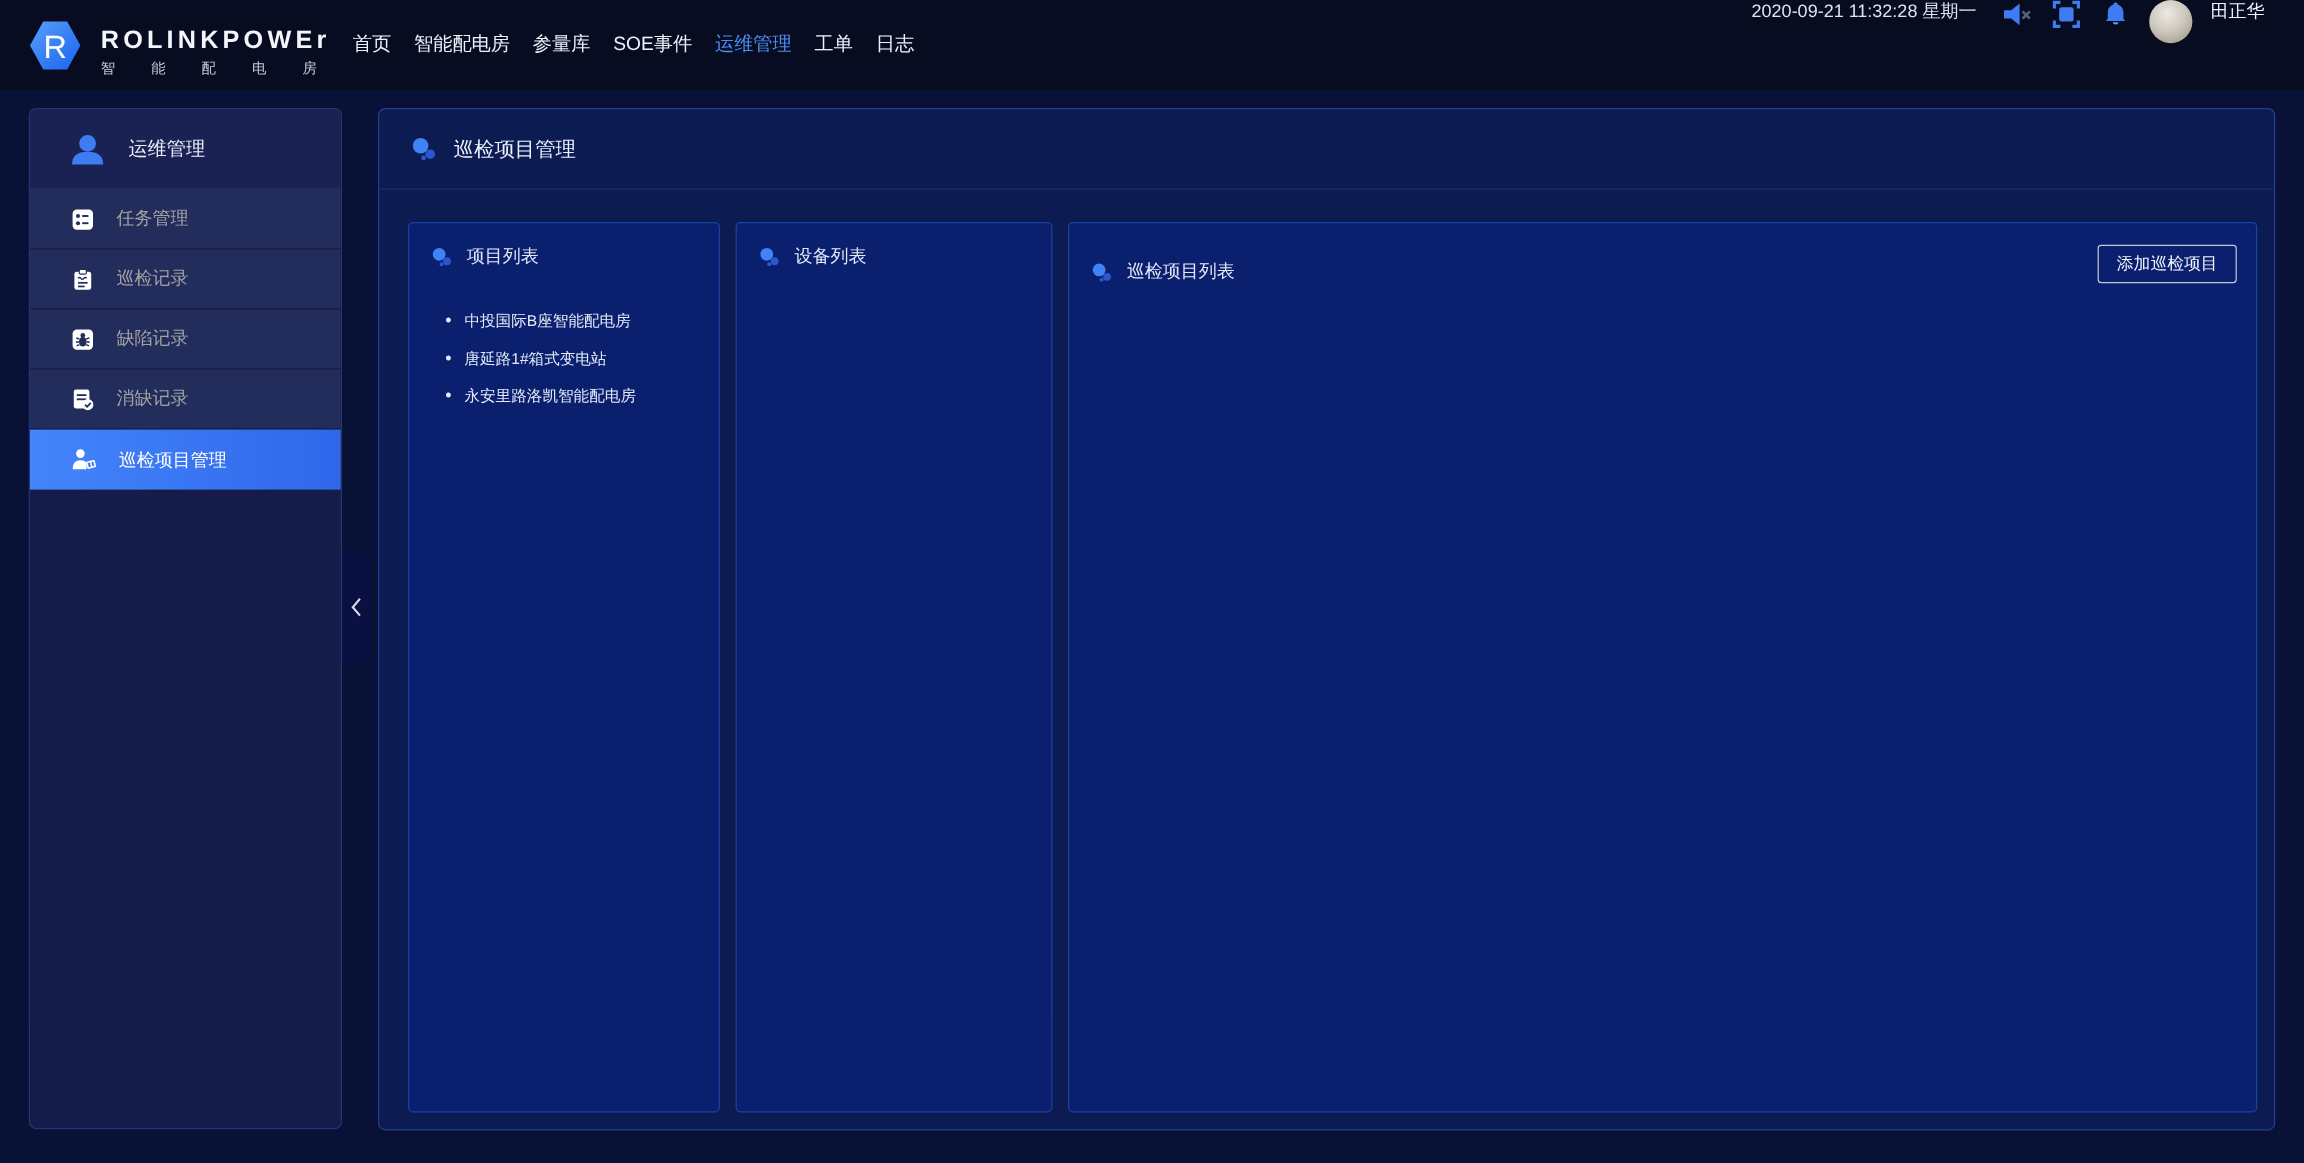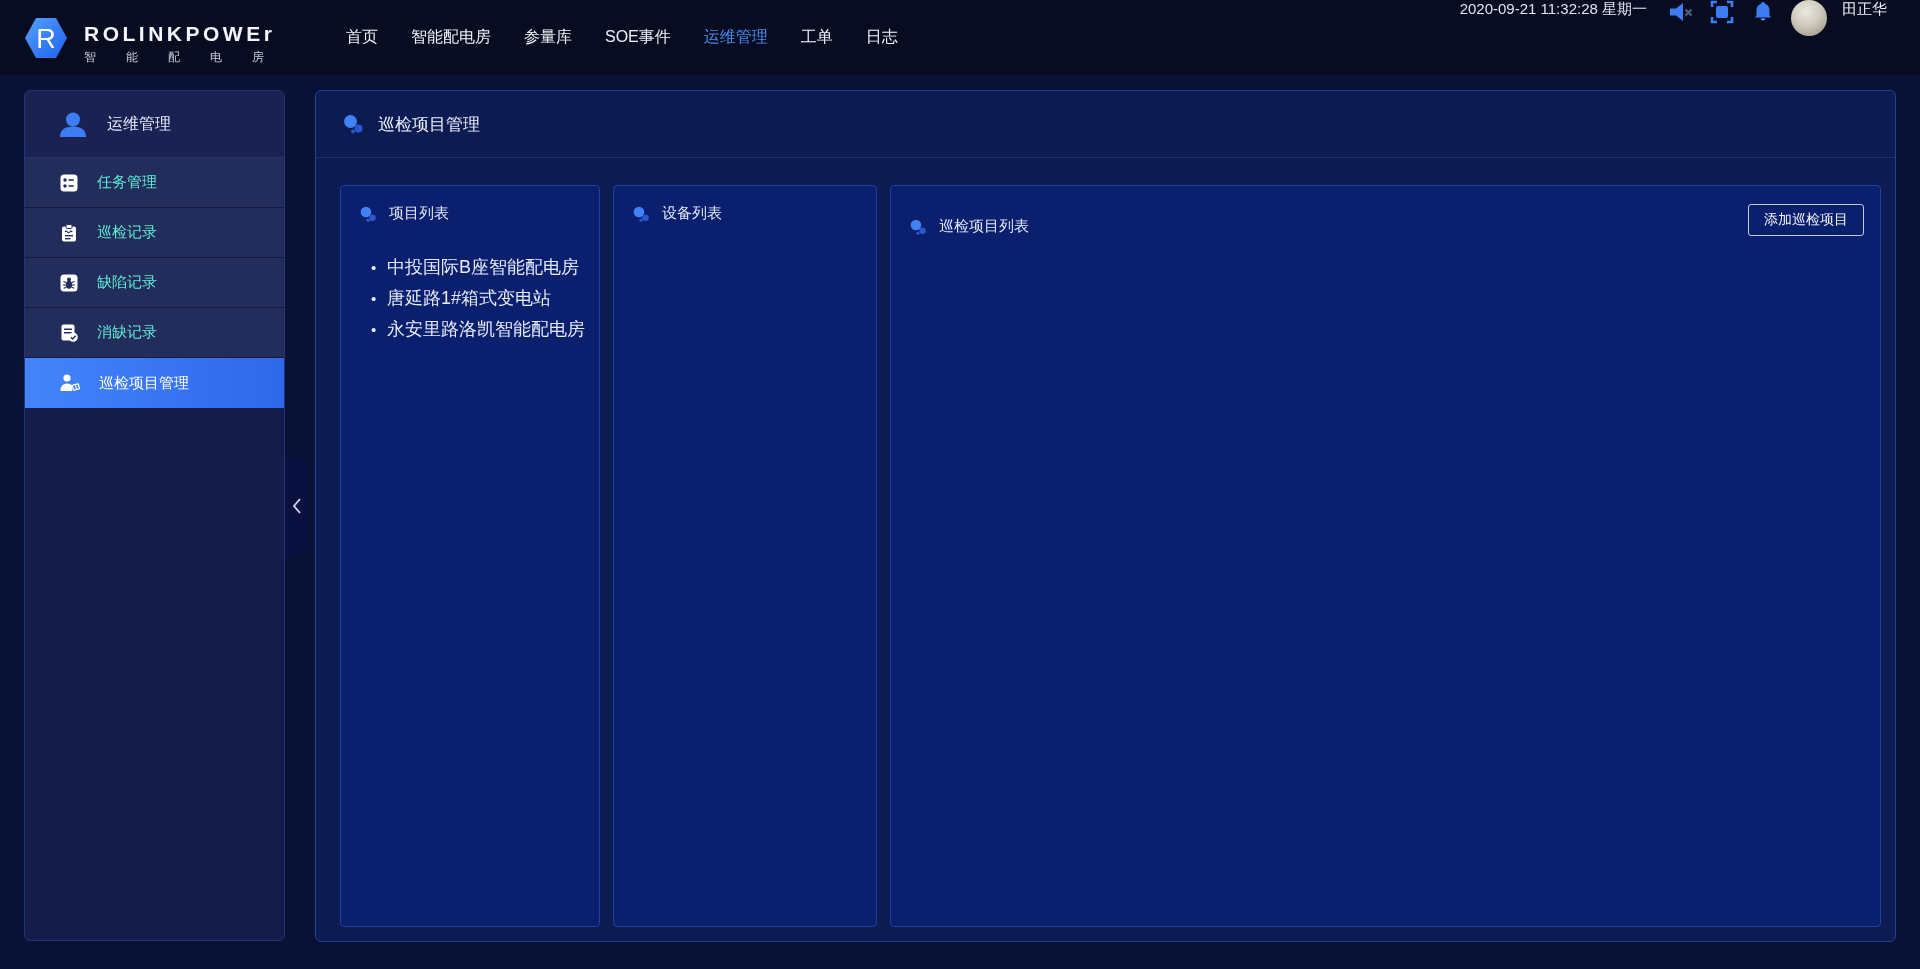--- a/index.html
+++ b/index.html
@@ -21,21 +21,21 @@
   .brand .hex { width:48px; height:48px; }
   .brand-text { margin-left:14px;margin-top:12px; }
   .brand-name {
     font-size:21px; font-weight:700; letter-spacing:3.5px;
     color:#f3f5fb; line-height:24px;
   }
   .brand-sub {
     font-size:12px; color:#c4cbdd; letter-spacing:30px;
     line-height:18px; margin-top:2px; white-space:nowrap;
   }
-  .nav { display:flex; align-items:center; margin-left:52px; gap:33px; }
+  .nav { display:flex; align-items:center; gap:19px; }
   .nav a {
     font-size:16px; color:#eef1f9; text-decoration:none; cursor:pointer;
     white-space:nowrap;
   }
   .nav a.active { color:#4a8df5; }
   .top-right {
     position:absolute; right:33px; top:0; height:75px;
     display:flex; gap:15px;
   }
   .datetime { font-size:15px; color:#dde3f2; margin-right:6px; white-space:nowrap; }
@@ -56,21 +56,21 @@
     height:67px; display:flex; align-items:center; gap:17px;
     padding-left:31px; background:#1a2253;
     border-bottom:1px solid #28316b;
   }
   .sb-header-label { font-size:16px; color:#e9edf9; }
   .sb-item {
     height:50px; display:flex; align-items:center; gap:18px;
     padding-left:34px; background:#232d5c;
     border-bottom:1px solid #131a42; cursor:pointer;
   }
-  .sb-item .sb-label { font-size:15px; color:#5eead4; }
+  .sb-item .sb-label { font-size:15px; color:#a3a3a3; }
   .sb-item.active {
     background:linear-gradient(90deg,#4485fb 0%, #2f67ea 100%);
     border-bottom:none;
   }
   .sb-item.active .sb-label { color:#ffffff; }
 
   
   .collapse-tab {
     position:absolute; left:285px; top:458px; width:23px; height:96px;
     background:#0a1140; border-radius:0 11px 11px 0;
@@ -104,21 +104,21 @@
   .panel-head.spread { justify-content:space-between; padding-right:16px; }
   .panel-head .left { display:flex; align-items:center; gap:12px; }
   .panel-title { font-size:15px; color:#e2e8f6; }
   .add-btn {
     font-size:14px; color:#f2f5fc; background:transparent;
     border:1px solid #c3c9d8; border-radius:3px; padding:6px 15px;
     cursor:pointer; font-family:inherit;
   }
   .proj-list { list-style:none; margin-top:36px; padding-left:30px; }
   .proj-list li {
-    font-size:18px; color:#e4eaf8; margin-bottom:14px; cursor:pointer;
+    font-size:13px; color:#e4eaf8; margin-bottom:14px; cursor:pointer;
     position:relative; padding-left:16px; line-height:17px;
   }
   .proj-list li::before {
     content:"•"; position:absolute; left:0; top:0; color:#e4eaf8; font-size:15px;
   }
   svg { display:block; }
 </style>
 </head>
 <body>
 

